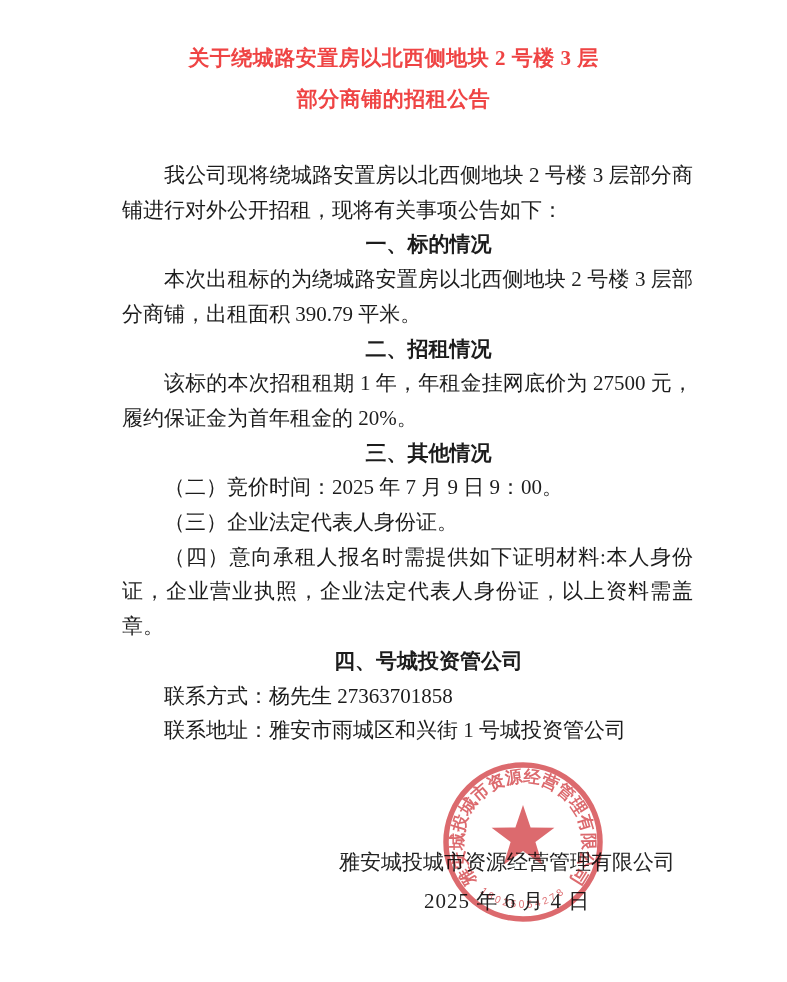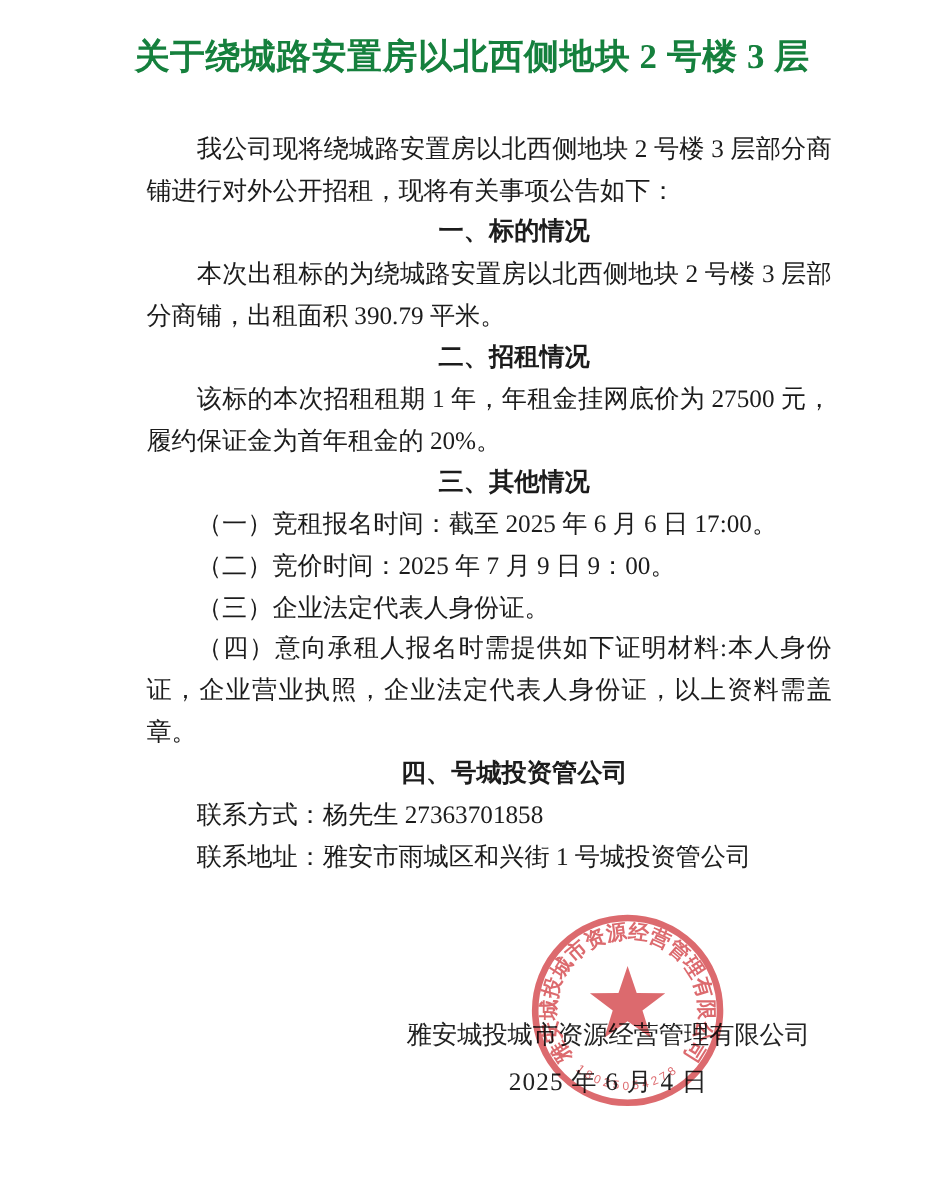--- a/index.html
+++ b/index.html
@@ -11,27 +11,27 @@
     position: relative;
     width: 787px;
     height: 982px;
     margin: 0 auto;
     background: #ffffff;
     overflow: hidden;
     font-family: "Liberation Serif", "DejaVu Serif", serif;
     color: #1c1c1c;
   }
   .title {
-    padding-top: 28px;
+    padding-top: 38px;
     text-align: center;
-    font-size: 29px;
+    font-size: 21px;
     font-weight: bold;
     line-height: 41px;
     letter-spacing: 0.5px;
-    color: #15803d;
+    color: #ef4444;
   }
   .content {
     margin: 38px 94px 3px 122px;
     font-size: 21px;
     line-height: 34.7px;
   }
   .content p {
     margin: 0;
     text-indent: 2em;
     text-align: justify;
@@ -76,30 +76,30 @@
     letter-spacing: 3px;
   }
 </style>
 </head>
 <body>
 
 <div class="page">
 
   <div class="title">
     <div>关于绕城路安置房以北西侧地块 2 号楼 3 层</div>
+    <div>部分商铺的招租公告</div>
   </div>
 
   <div class="content">
     <p>我公司现将绕城路安置房以北西侧地块 2 号楼 3 层部分商铺进行对外公开招租，现将有关事项公告如下：</p>
     <p class="heading">一、标的情况</p>
     <p>本次出租标的为绕城路安置房以北西侧地块 2 号楼 3 层部分商铺，出租面积 390.79 平米。</p>
     <p class="heading">二、招租情况</p>
     <p>该标的本次招租租期 1 年，年租金挂网底价为 27500 元，履约保证金为首年租金的 20%。</p>
     <p class="heading">三、其他情况</p>
-    <p>（一）竞租报名时间：截至 2025 年 6 月 6 日 17:00。</p>
     <p>（二）竞价时间：2025 年 7 月 9 日 9：00。</p>
     <p>（三）企业法定代表人身份证。</p>
     <p>（四）意向承租人报名时需提供如下证明材料:本人身份证，企业营业执照，企业法定代表人身份证，以上资料需盖章。</p>
     <p class="heading">四、号城投资管公司</p>
     <p>联系方式：杨先生 27363701858</p>
     <p>联系地址：雅安市雨城区和兴街 1 号城投资管公司</p>
   </div>
 
   <div class="signature">
     <div class="sig-company">雅安城投城市资源经营管理有限公司</div>

